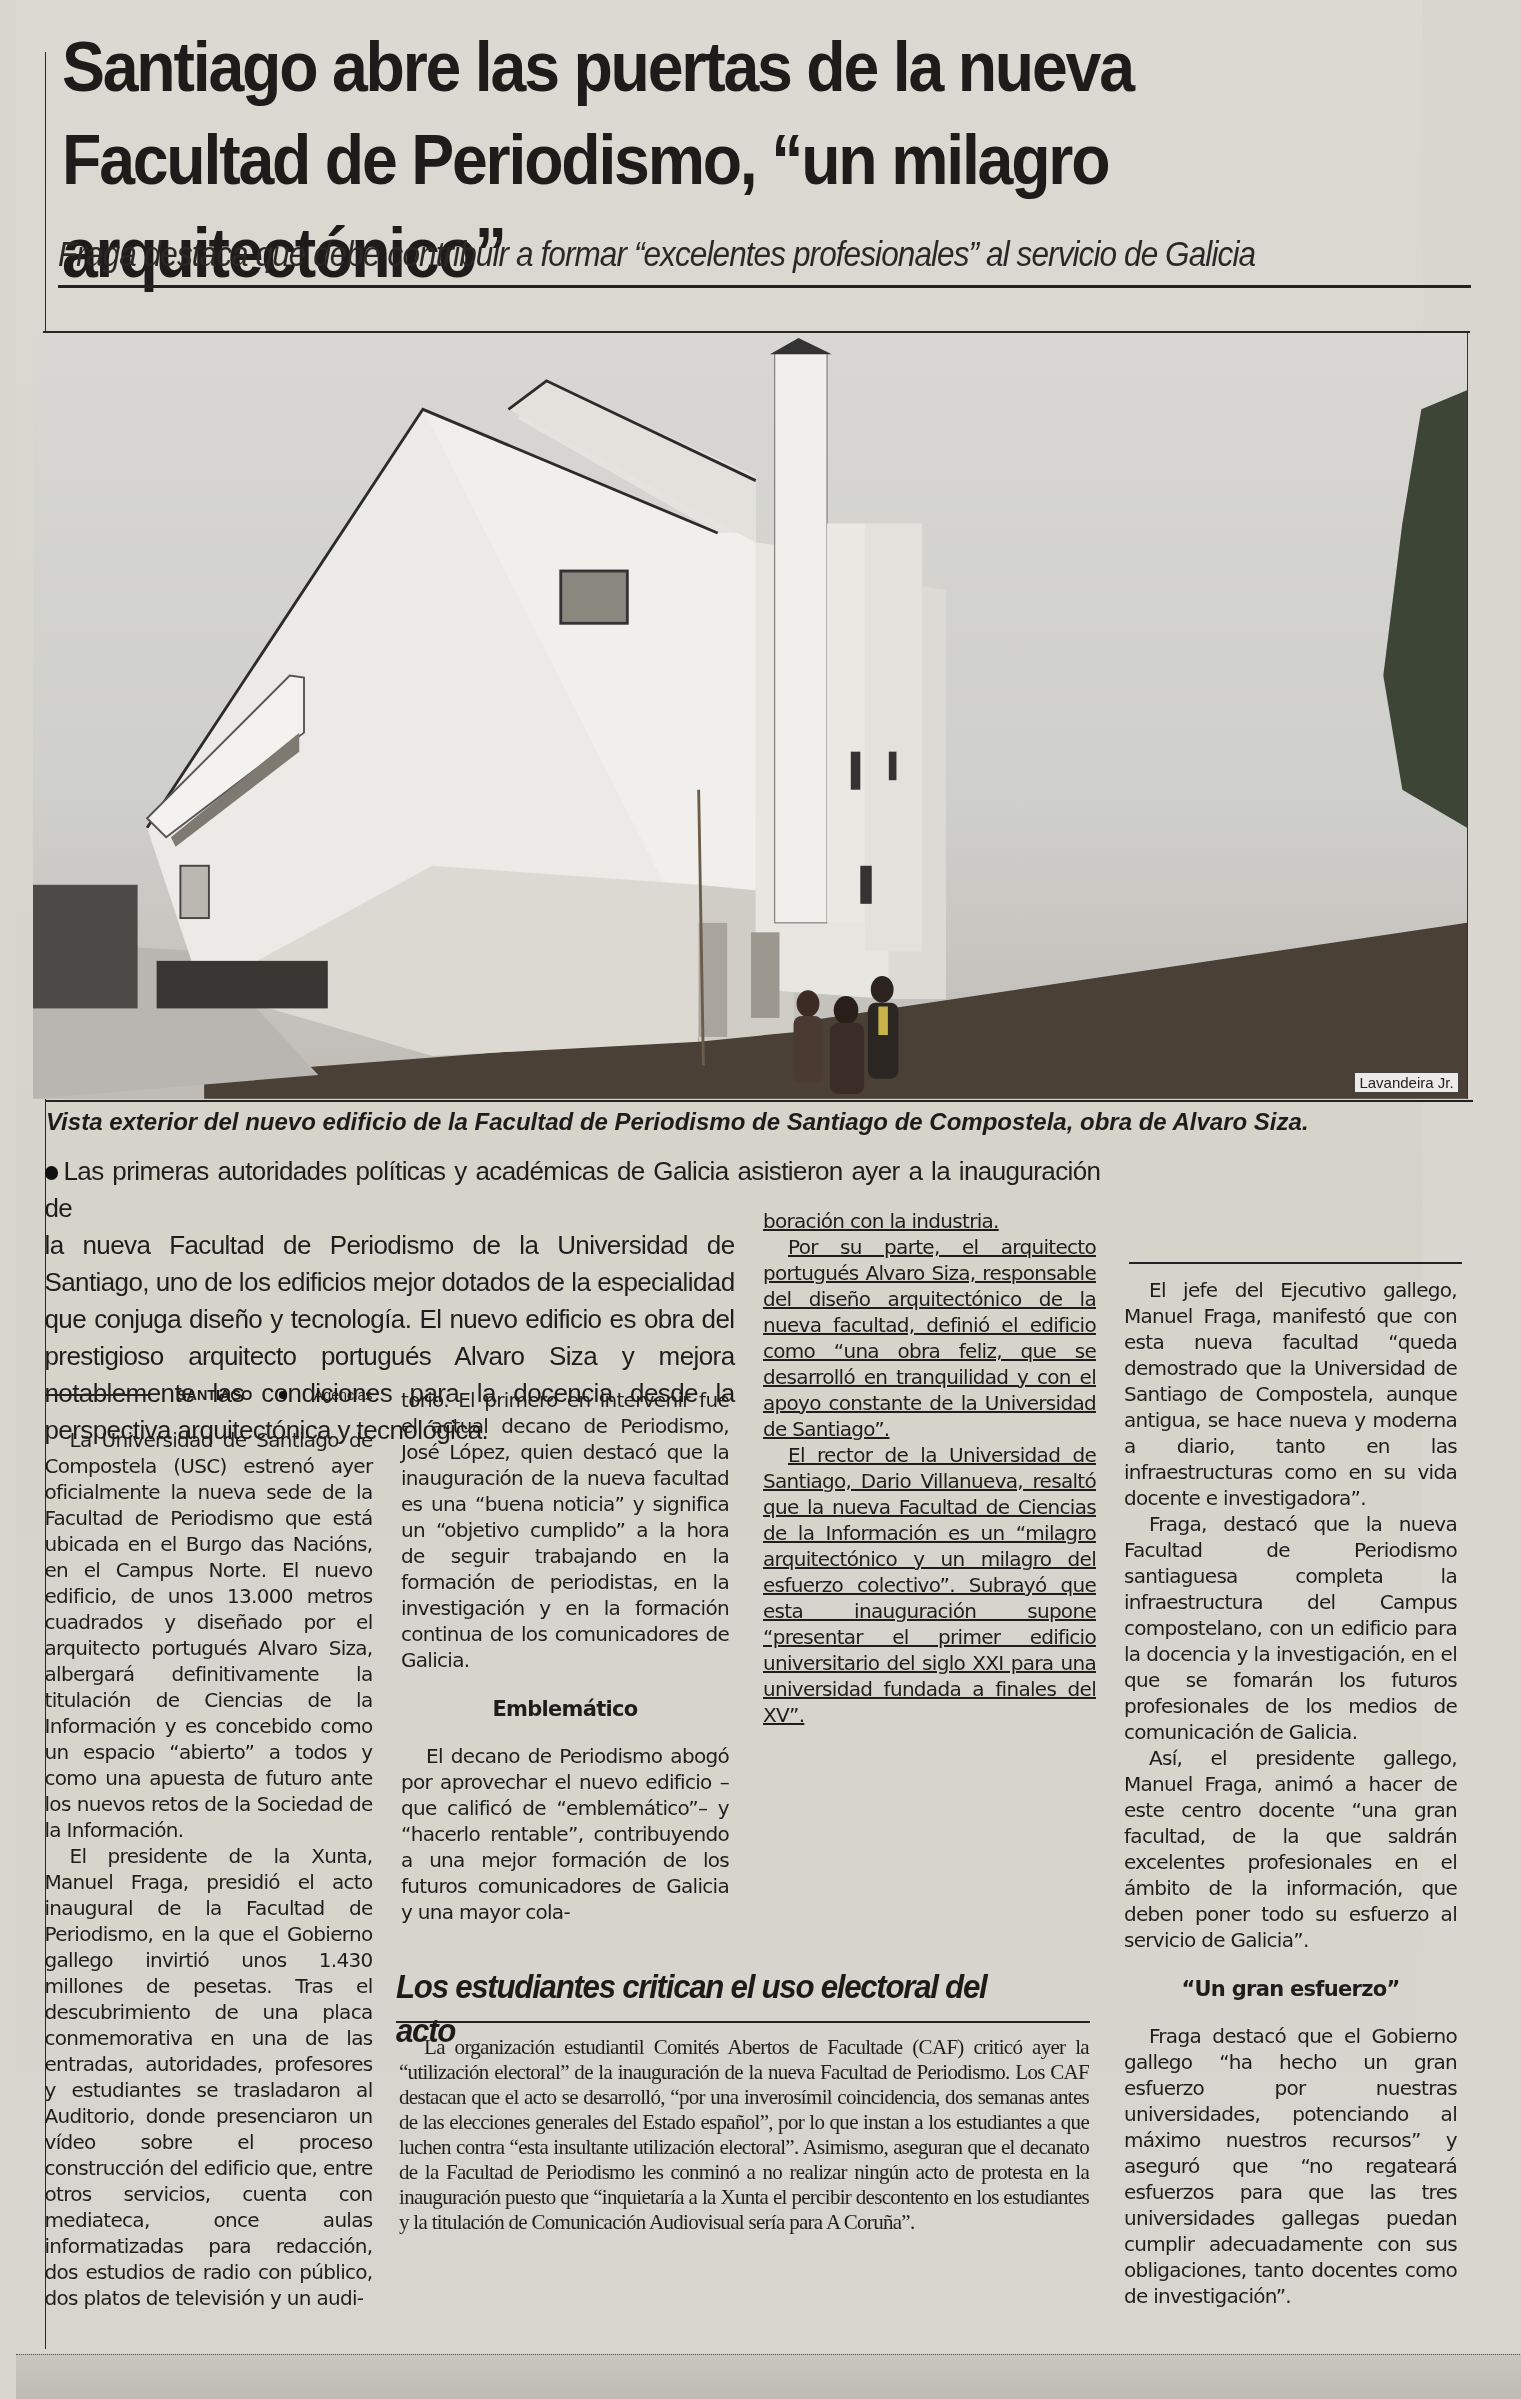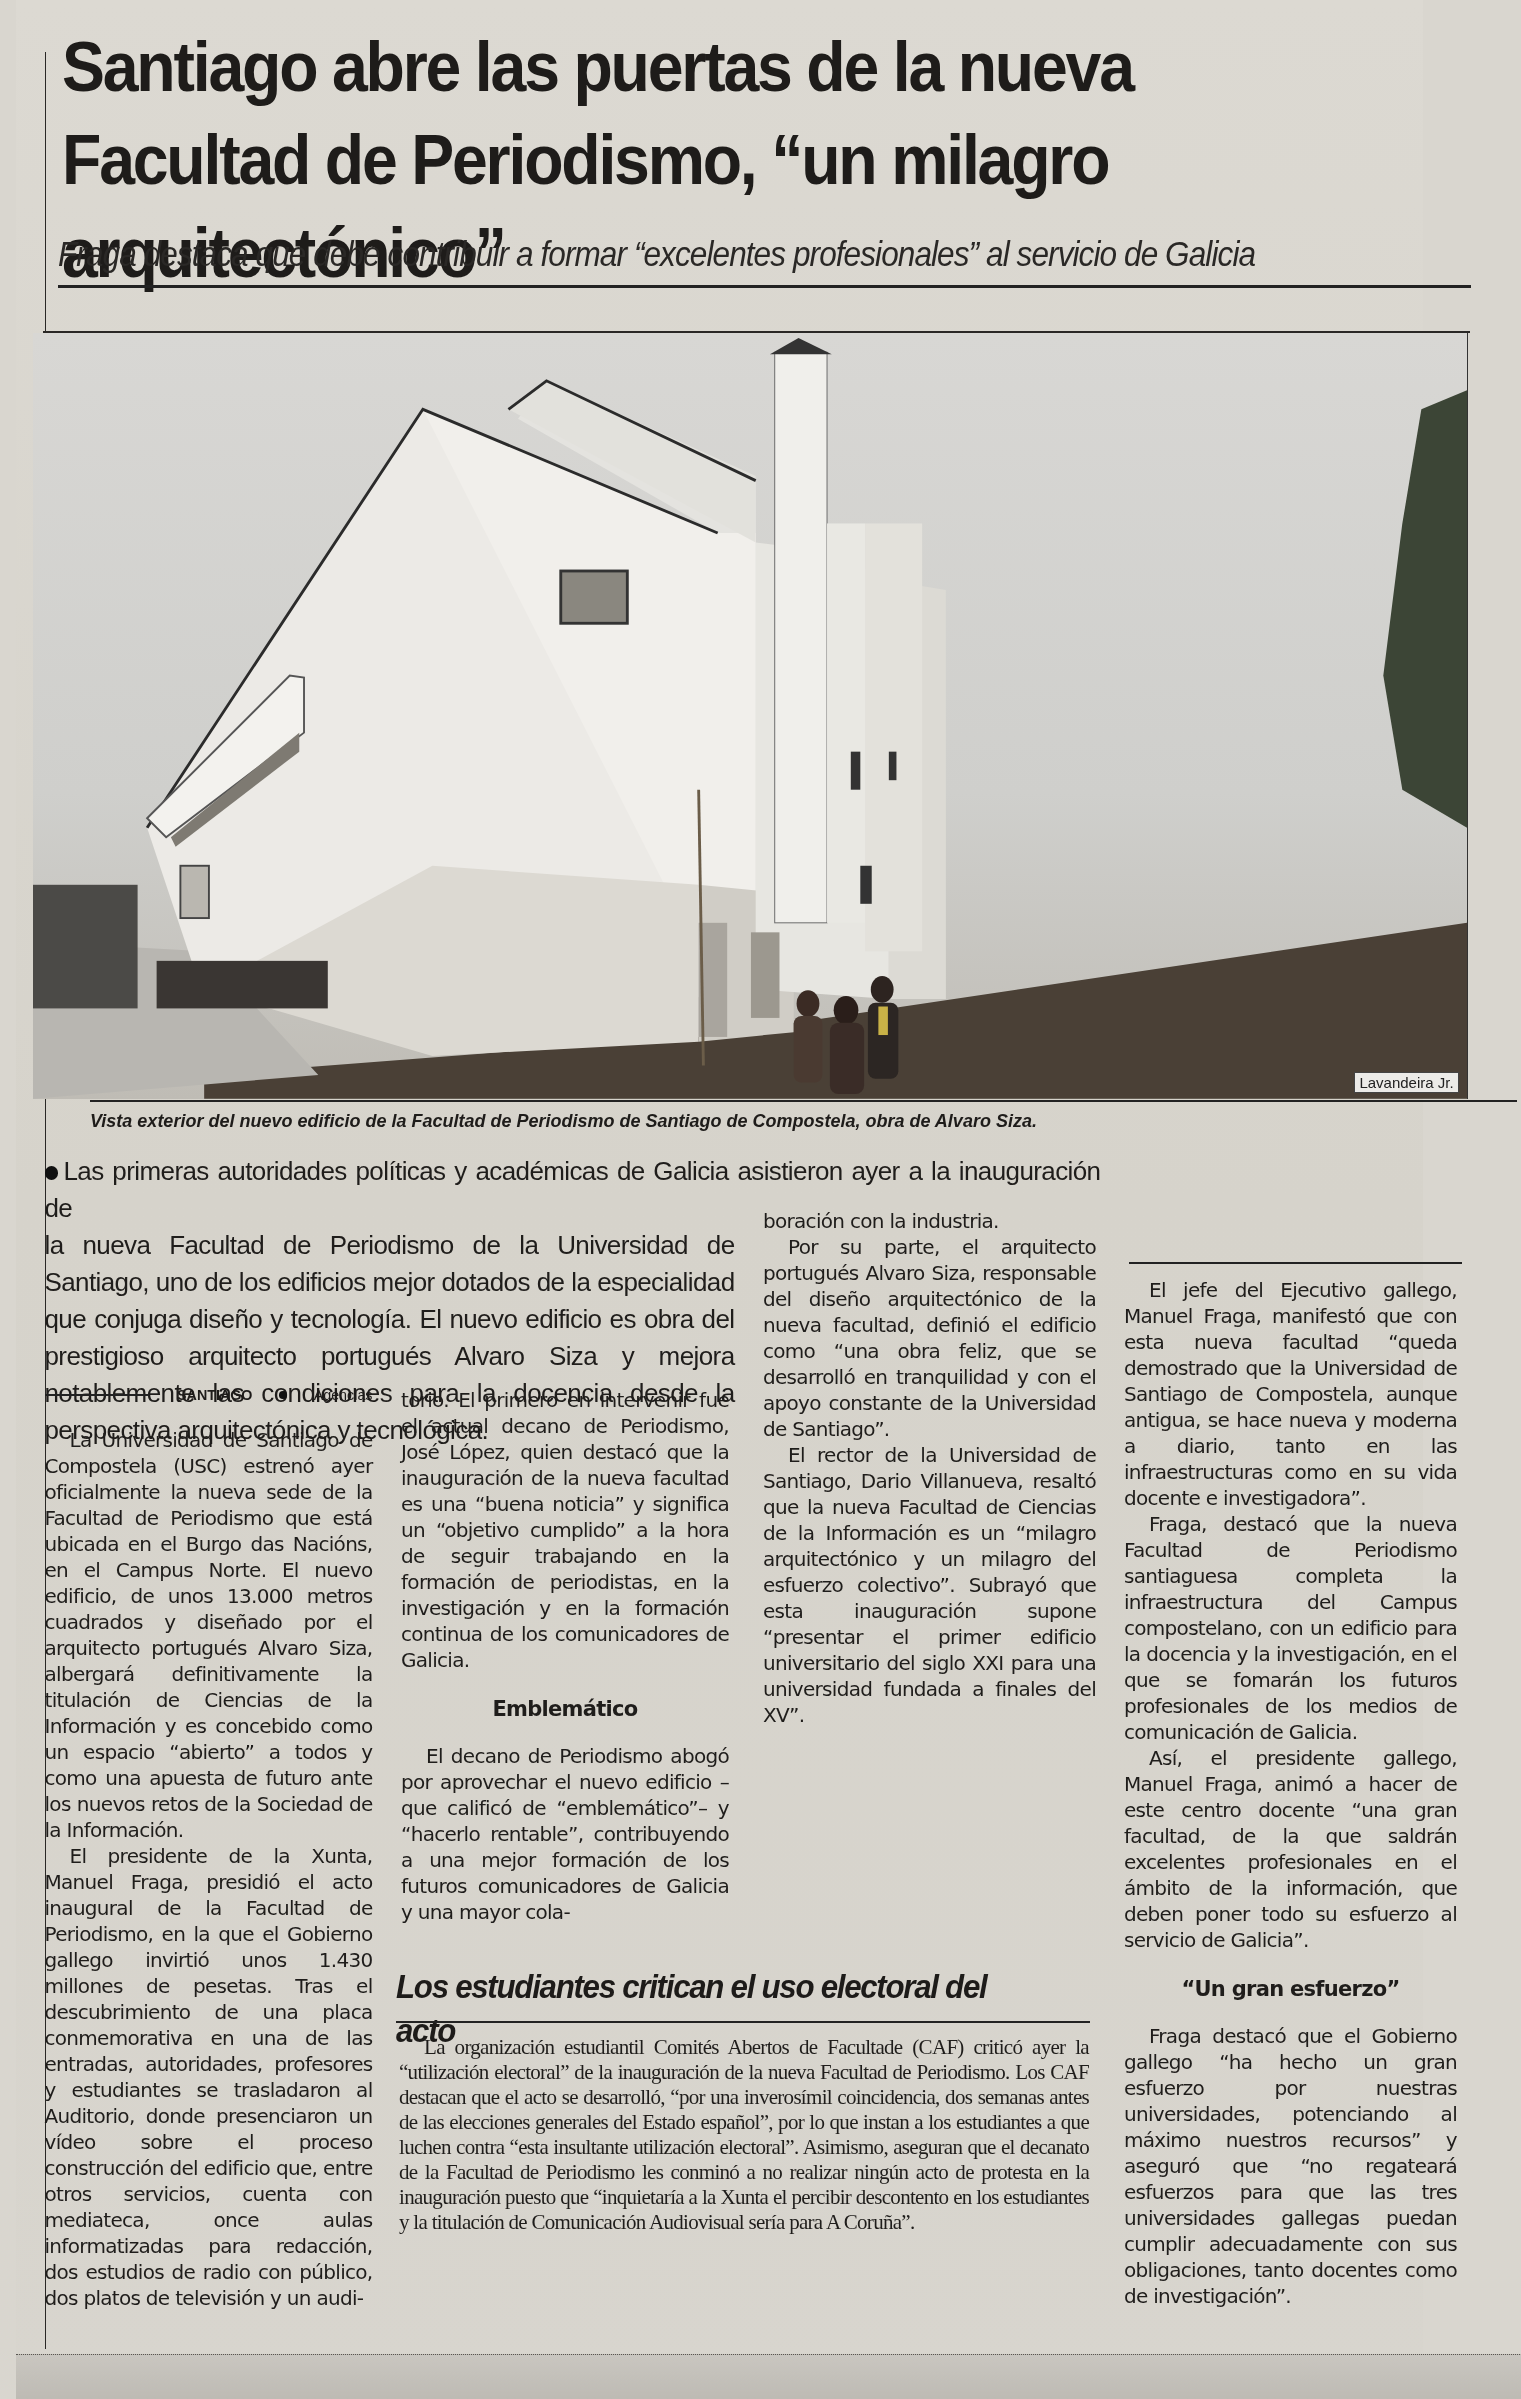--- a/index.html
+++ b/index.html
@@ -35,22 +35,22 @@
     overflow: hidden; border-right: 1.9px solid #333;
   }
   .photo svg { position: absolute; left: 0; top: 0; }
   .photo-credit {
     position: absolute; right: 7.6px; bottom: 5.7px;
     background: #ecebe8; border: 1px solid #444; padding: 1px 4.8px;
     font-size: 15px; color: #222;
   }
   .caption {
     position: absolute; left: 30px; top: 1100px; width: 1427px;
-    font-style: italic; font-weight: bold; font-size: 18px; line-height: 27px; color: #1e1c1a;
-    border-top: 2.9px solid #222; padding-top: 5.7px; margin-left: 44px;
+    font-style: italic; font-weight: bold; font-size: 24px; line-height: 27px; color: #1e1c1a;
+    border-top: 2.9px solid #222; padding-top: 5.7px;
   }
   .lead {
     position: absolute; left: 28.5px; top: 1153px; width: 1056px;
     font-size: 26px; line-height: 37px; color: #1f1d1b; letter-spacing: -0.6px;
   }
   .lead .bullet { display: inline-block; width: 13.3px; height: 13.3px; border-radius: 50%; background: #111; margin-right: 5.7px; vertical-align: middle; }
   .lead-wide { width: 1056px; text-align: justify; }
   .lead-narrow { width: 690px; text-align: justify; }
   .col {
     position: absolute;
@@ -178,21 +178,21 @@
     <p>La Universidad de Santiago de Compostela (USC) estrenó ayer oficialmente la nueva sede de la Facultad de Periodismo que está ubicada en el Burgo das Nacións, en el Campus Norte. El nuevo edificio, de unos 13.000 metros cuadrados y diseñado por el arquitecto portugués Alvaro Siza, albergará definitivamente la titulación de Ciencias de la Información y es concebido como un espacio “abierto” a todos y como una apuesta de futuro ante los nuevos retos de la Sociedad de la Información.</p>
     <p>El presidente de la Xunta, Manuel Fraga, presidió el acto inaugural de la Facultad de Periodismo, en la que el Gobierno gallego invirtió unos 1.430 millones de pesetas. Tras el descubrimiento de una placa conmemorativa en una de las entradas, autoridades, profesores y estudiantes se trasladaron al Auditorio, donde presenciaron un vídeo sobre el proceso construcción del edificio que, entre otros servicios, cuenta con mediateca, once aulas informatizadas para redacción, dos estudios de radio con público, dos platos de televisión y un audi-</p>
   </div>
 
   <div class="col" style="left:385px; top:1387px; width:328px;">
     <p class="noindent">torio. El primero en intervenir fue el actual decano de Periodismo, José López, quien destacó que la inauguración de la nueva facultad es una “buena noticia” y significa un “objetivo cumplido” a la hora de seguir trabajando en la formación de periodistas, en la investigación y en la formación continua de los comunicadores de Galicia.</p>
     <div class="subsection-title">Emblemático</div>
     <p>El decano de Periodismo abogó por aprovechar el nuevo edificio –que calificó de “emblemático”– y “hacerlo rentable”, contribuyendo a una mejor formación de los futuros comunicadores de Galicia y una mayor cola-</p>
   </div>
 
-  <div class="col" style="left:747px; top:1208px; width:333px;">
+  <div class="col" style="left:747px; top:1208px; width:333px;text-decoration:underline;">
     <p class="noindent">boración con la industria.</p>
     <p>Por su parte, el arquitecto portugués Alvaro Siza, responsable del diseño arquitectónico de la nueva facultad, definió el edificio como “una obra feliz, que se desarrolló en tranquilidad y con el apoyo constante de la Universidad de Santiago”.</p>
     <p>El rector de la Universidad de Santiago, Dario Villanueva, resaltó que la nueva Facultad de Ciencias de la Información es un “milagro arquitectónico y un milagro del esfuerzo colectivo”. Subrayó que esta inauguración supone “presentar el primer edificio universitario del siglo XXI para una universidad fundada a finales del XV”.</p>
   </div>
 
   <div class="students-title">Los estudiantes critican el uso electoral del acto</div>
   <div class="students-rule"></div>
   <div class="col" style="left:383px; top:2035px; width:690px; font-family:Liberation Serif, serif; font-size:21px; line-height:25px;">
     <p>La organización estudiantil Comités Abertos de Facultade (CAF) criticó ayer la “utilización electoral” de la inauguración de la nueva Facultad de Periodismo. Los CAF destacan que el acto se desarrolló, “por una inverosímil coincidencia, dos semanas antes de las elecciones generales del Estado español”, por lo que instan a los estudiantes a que luchen contra “esta insultante utilización electoral”. Asimismo, aseguran que el decanato de la Facultad de Periodismo les conminó a no realizar ningún acto de protesta en la inauguración puesto que “inquietaría a la Xunta el percibir descontento en los estudiantes y la titulación de Comunicación Audiovisual sería para A Coruña”.</p>
   </div>

